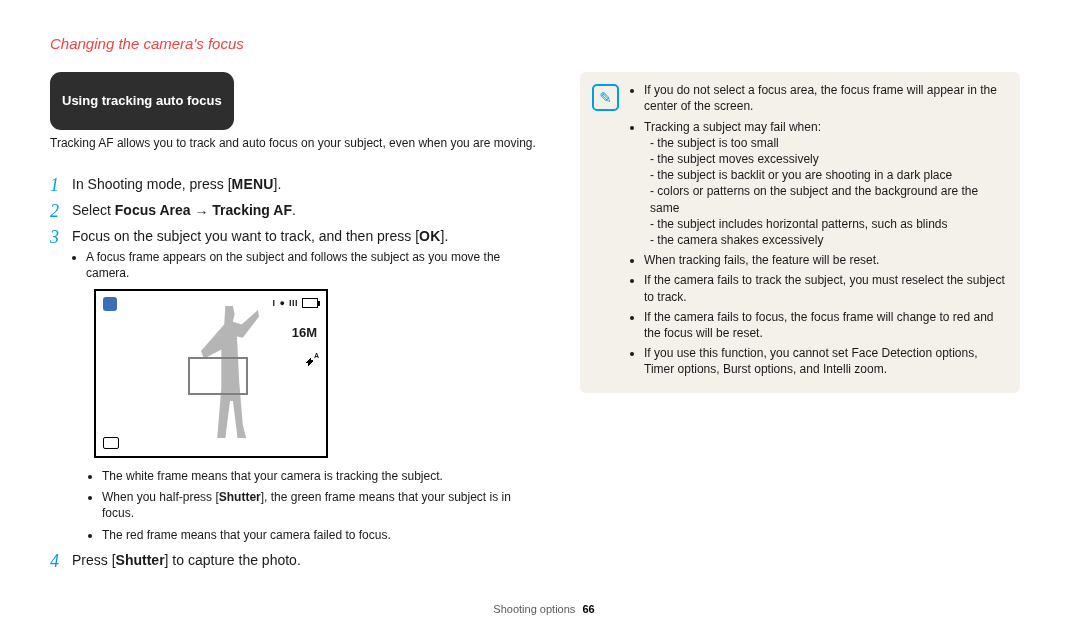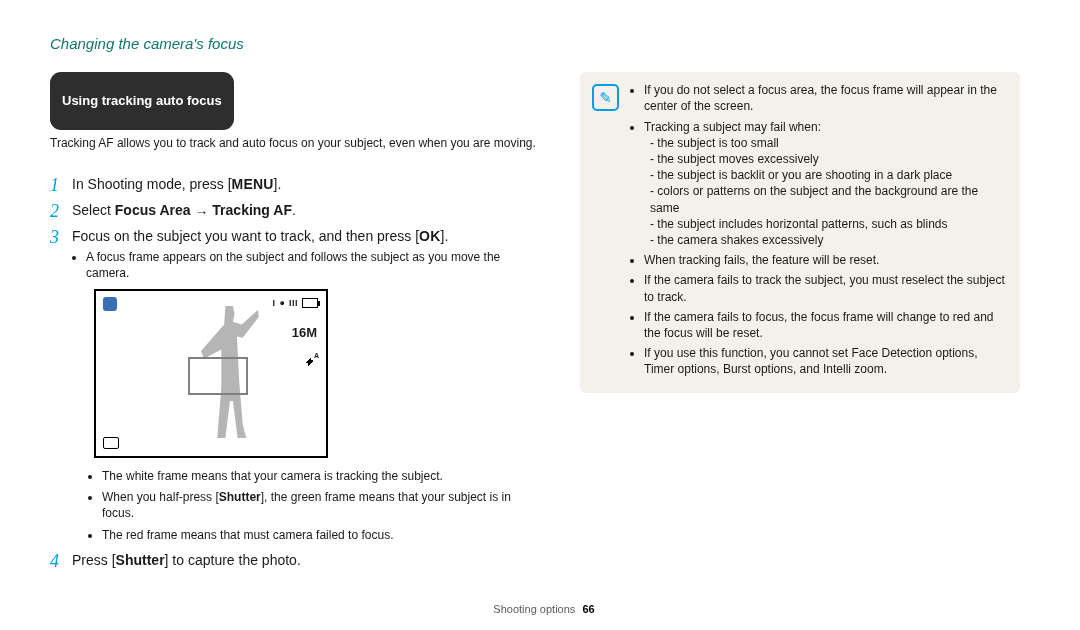--- a/index.html
+++ b/index.html
@@ -14,21 +14,21 @@
     line-height: 1.35;
   }
   .page {
     position: relative;
     width: 1080px;
     height: 630px;
     box-sizing: border-box;
     padding: 34px 50px 30px 50px;
   }
   .section-header {
-    color: #0f766e;
+    color: #ef4444;
     font-style: italic;
     font-size: 15px;
     margin-bottom: 18px;
   }
   .columns {
     display: flex;
     gap: 40px;
   }
   .col-left {
     width: 490px;
@@ -249,21 +249,21 @@
             <div class="flashA">A</div>
             <div class="person"></div>
             <div class="focusbox"></div>
           </div>
 
           <ul class="sub frame-notes">
             <li>The white frame means that your camera is tracking the subject.</li>
             <li>
               <span>When you half-press [</span><b>Shutter</b><span>], the green frame means that your subject is in focus.</span>
             </li>
-            <li>The red frame means that must camera failed to focus.</li>
+            <li>The red frame means that your camera failed to focus.</li>
           </ul>
         </li>
 
         <li>
           <span class="step-num">4</span>
           <span class="step-body">
             <span>Press [</span><b>Shutter</b><span>] to capture the photo.</span>
           </span>
         </li>
       </ol>

